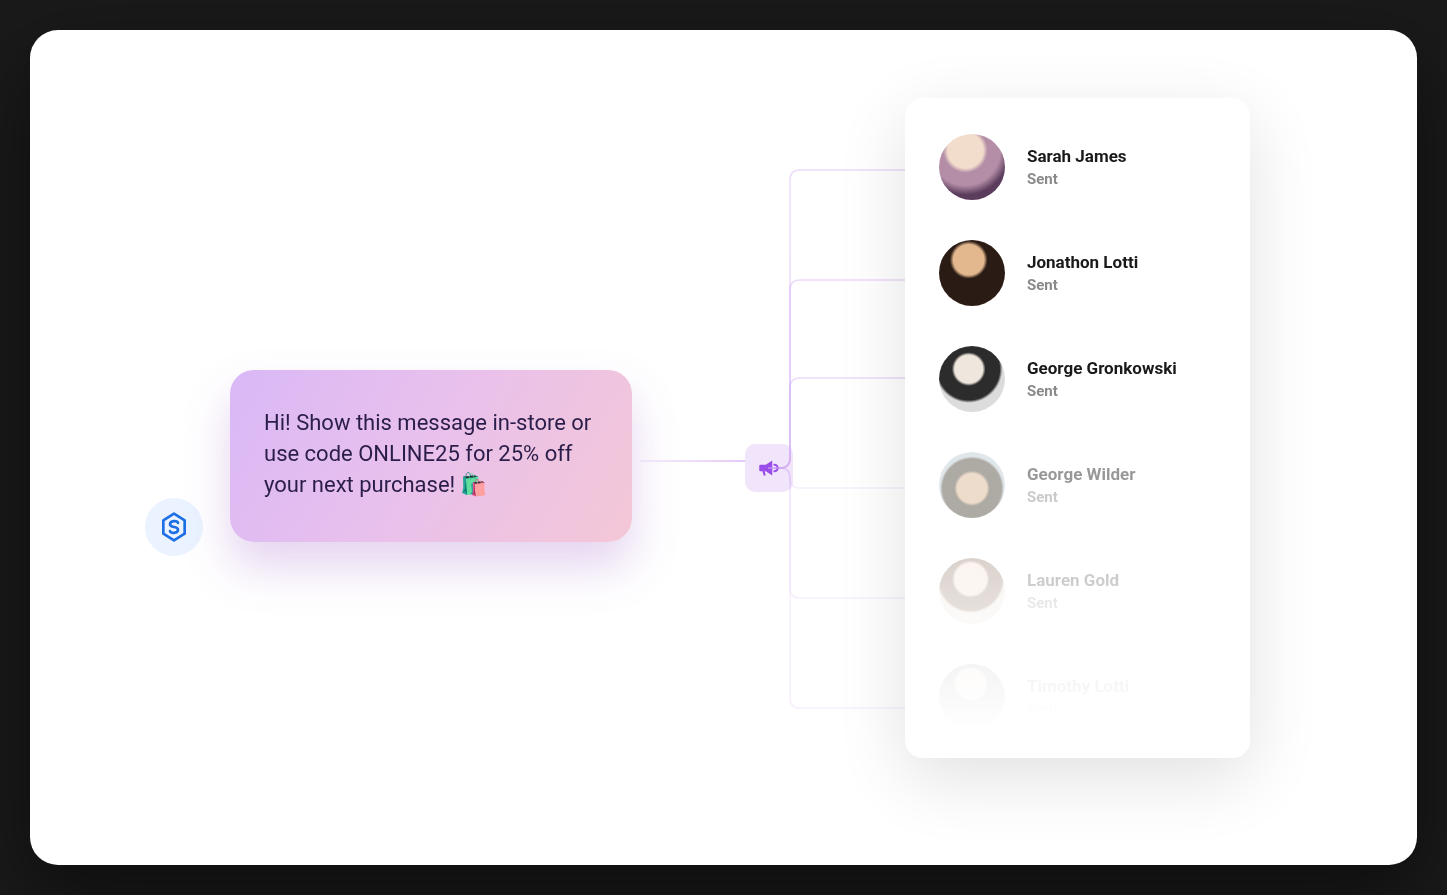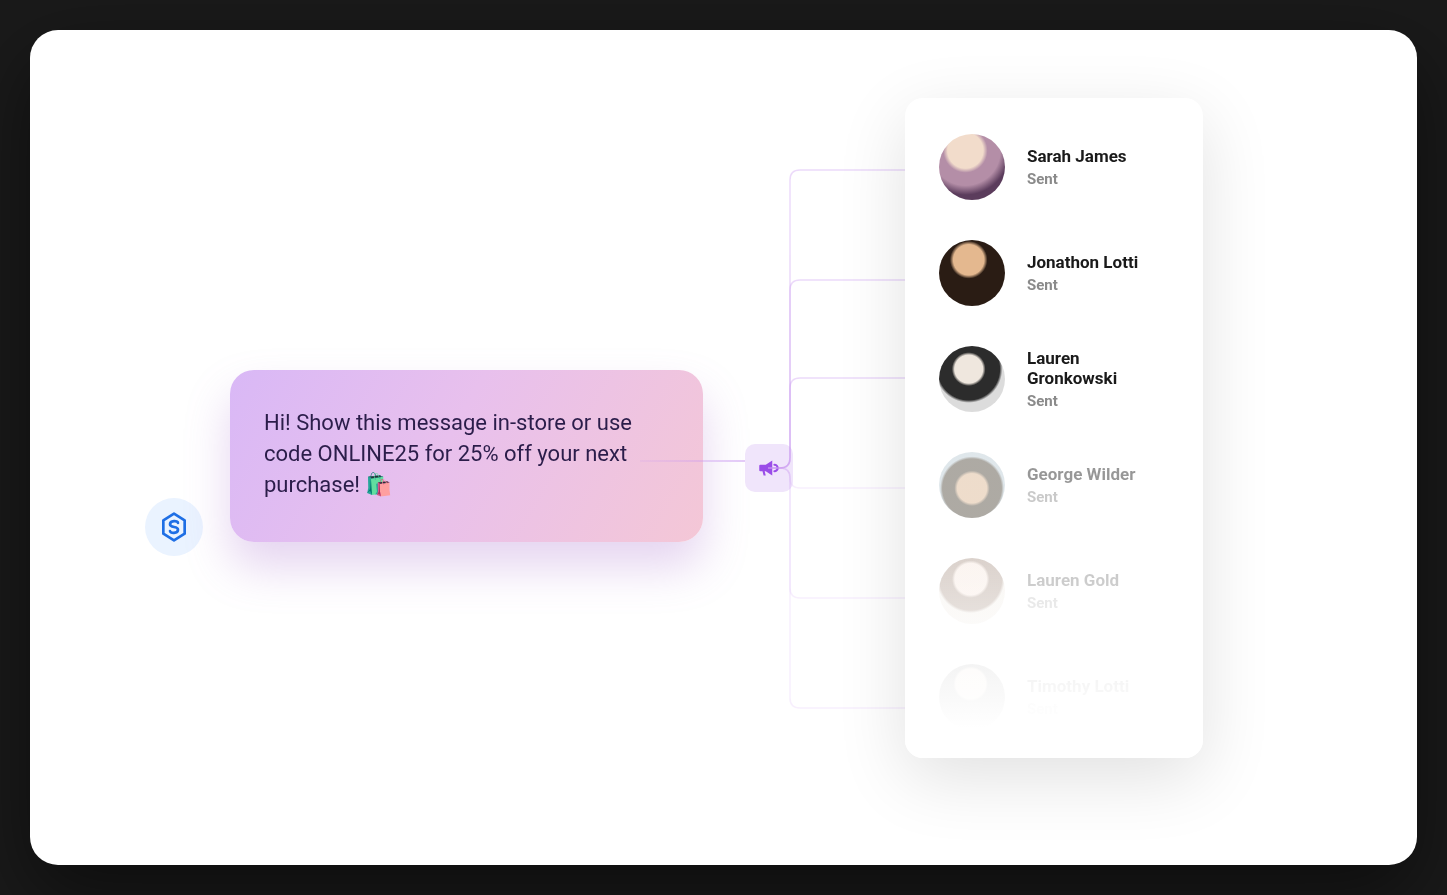--- a/index.html
+++ b/index.html
@@ -32,21 +32,21 @@
       background: #eaf3ff;
       display: flex;
       align-items: center;
       justify-content: center;
     }
     .brand-logo svg { width: 32px; height: 32px; }
     .message-bubble {
       position: absolute;
       left: 200px;
       top: 340px;
-      width: 473px;
+      width: 402px;
       padding: 38px 36px 42px 34px;
       border-radius: 24px;
       background: linear-gradient(120deg, #d9b8f6 0%, #e8c0ed 45%, #f4c7d6 100%);
       box-shadow: 0 25px 45px rgba(160, 100, 200, 0.28);
       color: #2b1d4a;
       font-size: 22px;
       line-height: 1.4;
       font-weight: 400;
     }
     .connector-line {
@@ -83,21 +83,21 @@
       stroke: rgba(200, 150, 240, 0.35);
       stroke-width: 1.5;
     }
     .branch-svg path.faded {
       stroke: rgba(200, 150, 240, 0.15);
     }
     .recipients-panel {
       position: absolute;
       left: 875px;
       top: 68px;
-      width: 298px;
+      width: 345px;
       height: 660px;
       background: #fff;
       border-radius: 18px;
       box-shadow: 0 20px 70px rgba(0,0,0,0.12);
       padding: 36px 30px 12px 34px;
       overflow: hidden;
     }
     .recipient-item {
       display: flex;
       align-items: center;
@@ -178,21 +178,21 @@
       <div class="avatar av2"></div>
       <div class="recipient-info">
         <span class="recipient-name">Jonathon Lotti</span>
         <span class="recipient-status">Sent</span>
       </div>
     </div>
 
     <div class="recipient-item">
       <div class="avatar av3"></div>
       <div class="recipient-info">
-        <span class="recipient-name">Lauren Gronkowski</span>
+        <span class="recipient-name">George Gronkowski</span>
         <span class="recipient-status">Sent</span>
       </div>
     </div>
 
     <div class="recipient-item faded-1">
       <div class="avatar av4"></div>
       <div class="recipient-info">
         <span class="recipient-name">George Wilder</span>
         <span class="recipient-status">Sent</span>
       </div>

